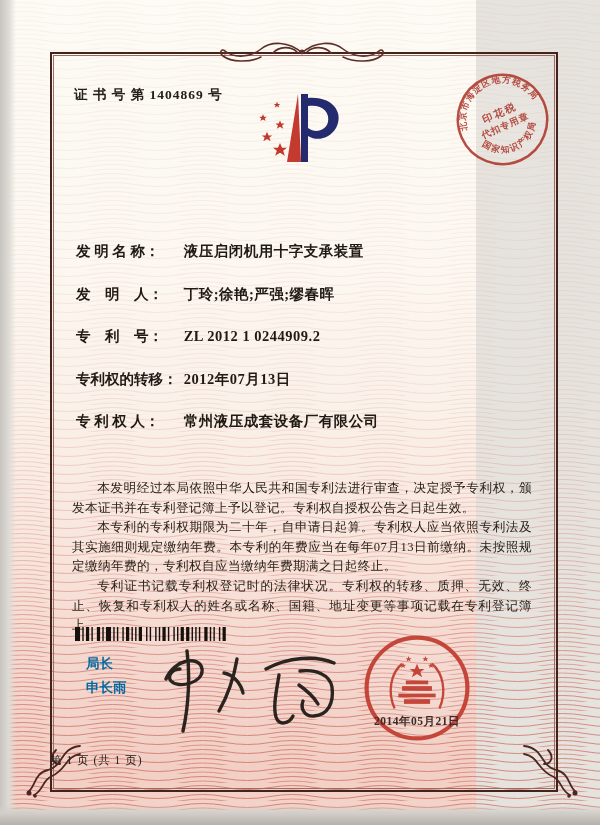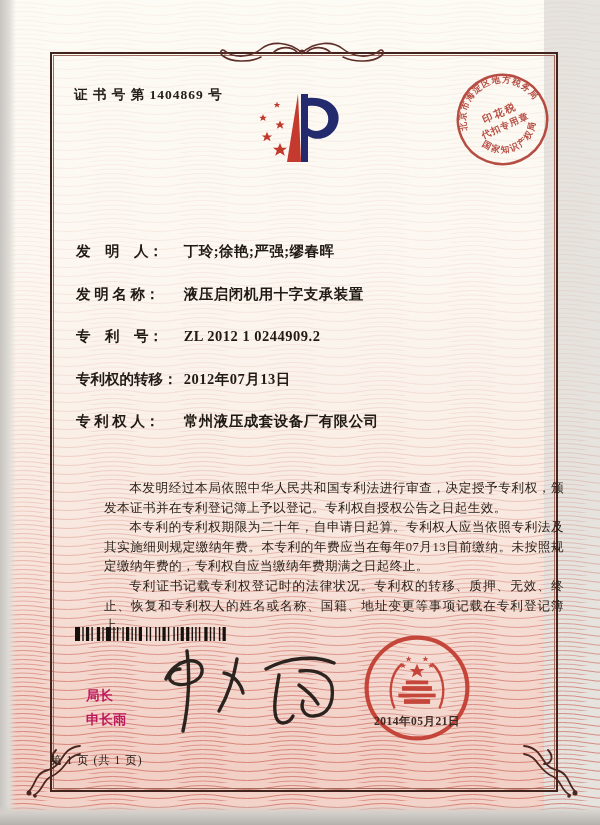--- a/index.html
+++ b/index.html
@@ -1,17 +1,17 @@
 <!DOCTYPE html>
 <html><head>
 <meta charset="utf-8">
 <style>
   html,body{margin:0;padding:0;width:600px;height:825px;overflow:hidden;
     font-family:"Liberation Serif","DejaVu Serif",serif;background:#e6e3de;}
-  .photo{position:relative;width:544px;height:825px;background:#dddad5;}
+  .photo{position:relative;width:476px;height:825px;background:#dddad5;}
   .paper{position:absolute;inset:0;
     background:linear-gradient(180deg,#fdfbf5 0%,#fcf8f1 30%,#faf1e9 50%,#f8e6dd 66%,#f4d8cf 80%,#f2cfc5 93%,#f4d4cb 100%);}
   .waves{position:absolute;inset:0;pointer-events:none;}
   .edge-left{position:absolute;left:0;top:0;width:16px;height:825px;
     background:linear-gradient(90deg,#c8c5c0,#dedbd6 55%,rgba(222,219,214,0));}
   .edge-bottom{position:absolute;left:0;bottom:0;width:600px;height:20px;
     background:linear-gradient(0deg,#b4b1ad,#d2cfca 60%,rgba(210,207,202,0));}
   .frame{position:absolute;left:50px;top:52px;width:504px;height:736px;
     border:2px solid #41241e;}
   .frame-inner{position:absolute;inset:1px;border:1px solid #a06a5c;}
@@ -19,25 +19,25 @@
   .cert-number{position:absolute;left:74px;top:86px;font-size:13.5px;font-weight:600;
     color:#262019;letter-spacing:1px;}
   .logo{position:absolute;left:250px;top:88px;width:100px;height:78px;}
   .title{position:absolute;left:50px;top:163px;width:504px;text-align:center;
     font-size:31px;font-weight:700;color:#17120d;letter-spacing:13px;text-indent:13px;}
   .fields{position:absolute;left:76px;top:242px;width:452px;}
   .field{height:22px;margin-bottom:20.5px;font-size:14.5px;color:#201a14;white-space:nowrap;}
   .flabel{display:inline-block;width:104px;font-weight:700;}
   .fvalue{font-weight:600;letter-spacing:.5px;}
   .paras{position:absolute;left:72px;top:479px;width:460px;font-size:12.6px;
-    line-height:19.6px;color:#241d16;letter-spacing:.4px;margin-left:32px;}
+    line-height:19.6px;color:#241d16;letter-spacing:.4px;}
   .paras p{margin:0;text-indent:2em;text-align:justify;}
   .barcode{position:absolute;left:75px;top:627px;width:153px;height:14px;}
-  .signer{position:absolute;left:86px;top:684px;font-size:13.5px;font-weight:700;
-    color:#be185d;line-height:24px;}
+  .signer{position:absolute;left:86px;top:652px;font-size:13.5px;font-weight:700;
+    color:#0369a1;line-height:24px;}
   .signature{position:absolute;left:140px;top:643px;width:218px;height:95px;}
   .office-seal{position:absolute;left:361px;top:632px;width:112px;height:112px;opacity:.92;}
   .seal-date{position:absolute;left:358px;top:714px;width:118px;text-align:center;
     font-size:11.5px;font-weight:700;color:#3c2b26;letter-spacing:.5px;}
   .tax-stamp{position:absolute;left:454px;top:71px;width:97px;height:97px;
     transform:rotate(-24deg);opacity:.88;}
   .footer{position:absolute;left:50px;top:753px;width:504px;
     font-size:11.5px;color:#2a211b;letter-spacing:1px;}
 </style>
 </head>
@@ -113,26 +113,26 @@
     <use href="#star" transform="translate(30,62) scale(7)"></use>
     <use href="#star" transform="translate(17,49) scale(5.2)"></use>
     <use href="#star" transform="translate(30,37) scale(4.6)"></use>
     <use href="#star" transform="translate(13,30) scale(3.8)"></use>
     <use href="#star" transform="translate(27,17) scale(3.2)"></use>
   </svg>
 
 
   <div class="fields">
     <div class="field">
+      <span class="flabel">发 明 名 称：</span>
+      <span class="fvalue">液压启闭机用十字支承装置</span>
+    </div>
+    <div class="field">
       <span class="flabel">发　明　人：</span>
       <span class="fvalue">丁玲;徐艳;严强;缪春晖</span>
-    </div>
-    <div class="field">
-      <span class="flabel">发 明 名 称：</span>
-      <span class="fvalue">液压启闭机用十字支承装置</span>
     </div>
     <div class="field">
       <span class="flabel">专　利　号：</span>
       <span class="fvalue">ZL 2012 1 0244909.2</span>
     </div>
     <div class="field">
       <span class="flabel">专利权的转移：</span>
       <span class="fvalue">2012年07月13日</span>
     </div>
     <div class="field">

